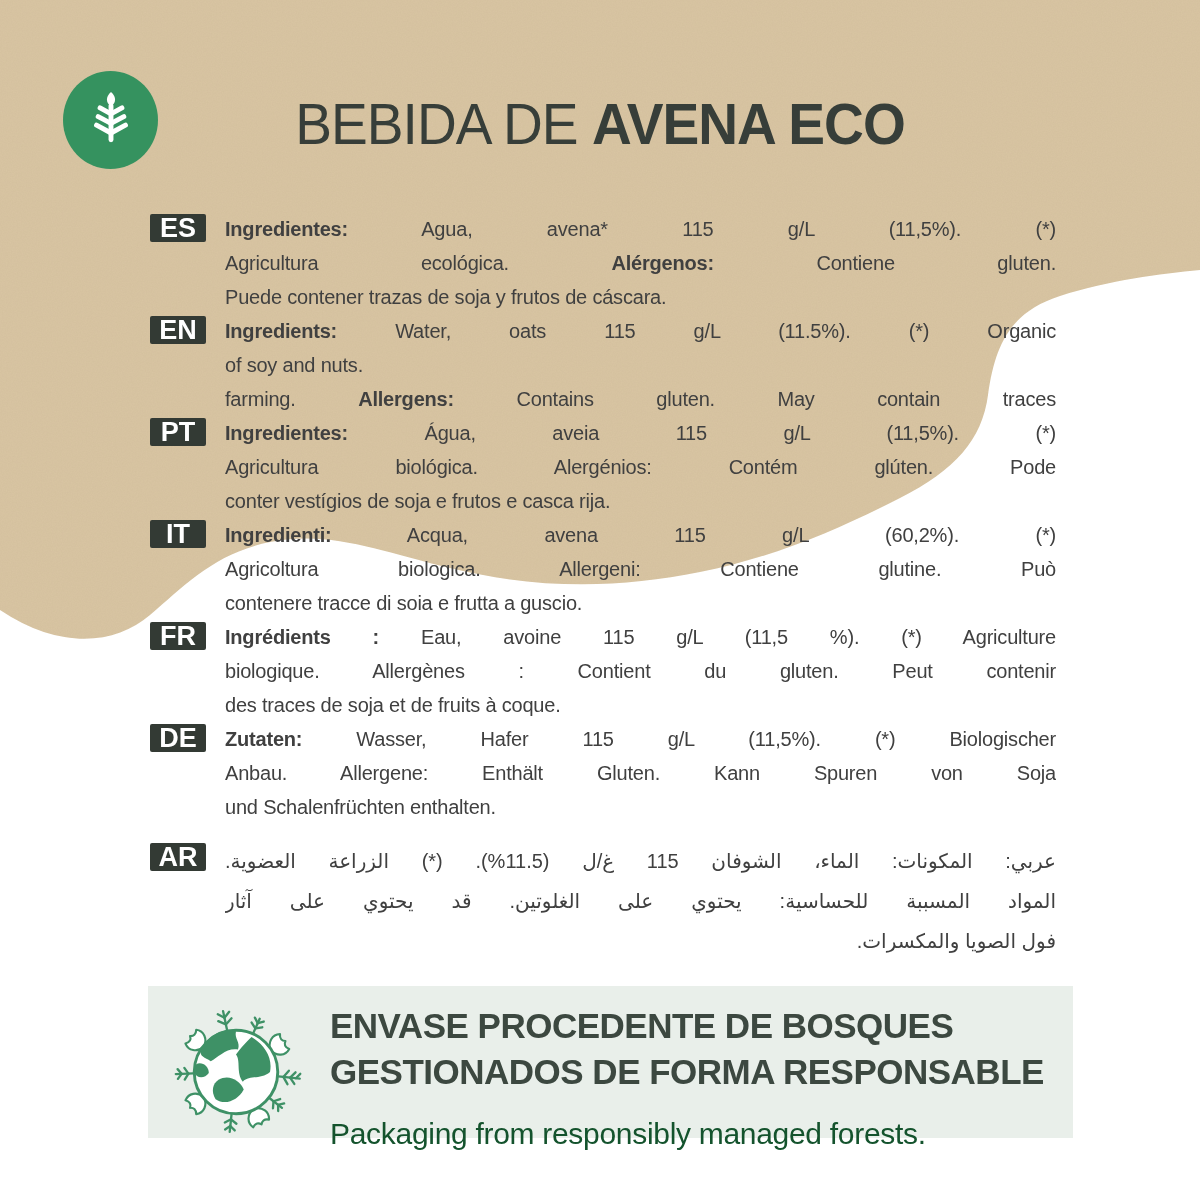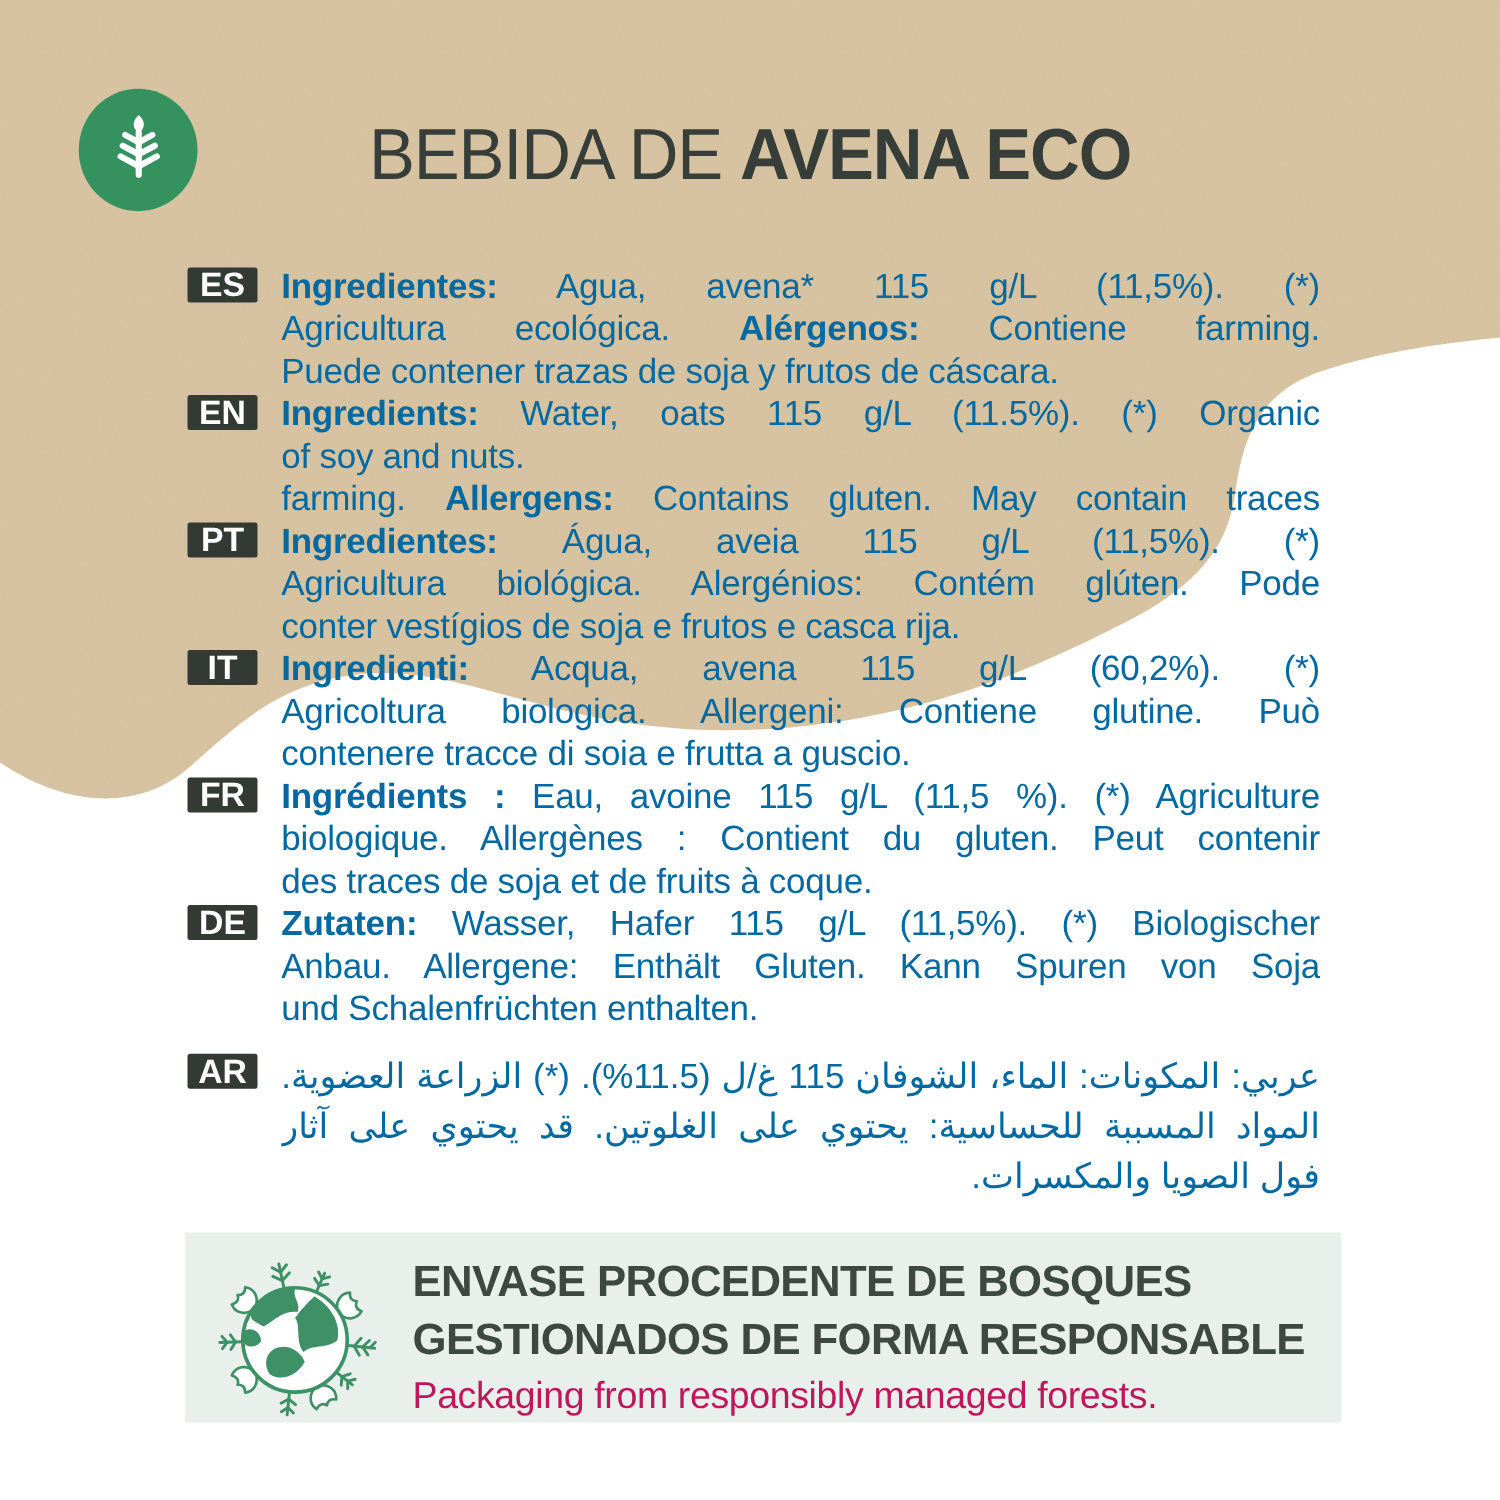--- a/index.html
+++ b/index.html
@@ -9,30 +9,30 @@
   .logo-circle{position:absolute;left:63px;top:71px;width:95px;height:98px;border-radius:50%;
        background:#35925f;display:flex;align-items:center;justify-content:center;z-index:2}
   .page-title{position:absolute;left:0;right:0;top:90px;text-align:center;z-index:2;
        font-size:58px;color:#373e39;letter-spacing:-1px;transform:scaleX(.95);white-space:nowrap}
   .page-title .bold{font-weight:bold}
   .langs{position:absolute;left:150px;top:212px;width:906px;z-index:2}
   .lang-row{display:flex;align-items:flex-start}
   .lang-row.ar{margin-top:17px}
   .lang-label{flex:0 0 56px;height:28px;background:#333a34;color:#ffffff;font-weight:bold;
        font-size:27px;display:flex;align-items:center;justify-content:center;border-radius:2px;margin-top:2px}
-  .lang-text{margin-left:19px;width:831px;font-size:28px;line-height:34px;color:#0369a1;letter-spacing:-.2px}
+  .lang-text{margin-left:19px;width:831px;font-size:20px;line-height:34px;color:#404040;letter-spacing:-.2px}
   .lang-row.ar .lang-text{direction:rtl;line-height:40px;letter-spacing:0}
   .ln{text-align:justify;text-align-last:justify;white-space:nowrap;overflow:hidden}
   .ln.last{text-align-last:auto}
   .lang-text .bold{font-weight:bold}
   .footer-box{position:absolute;left:148px;top:986px;width:925px;height:152px;background:#e9efea;z-index:2}
   .globe{position:absolute;left:20px;top:16px;width:136px;height:136px}
   .footer-text{position:absolute;left:182px;top:17px;white-space:nowrap}
   .f-line{font-size:35px;font-weight:bold;color:#3c4840;line-height:46px;letter-spacing:-.5px}
-  .f-sub{font-size:30px;color:#be185d;margin-top:5px;letter-spacing:-.3px}
+  .f-sub{font-size:30px;color:#14532d;margin-top:22px;letter-spacing:-.3px}
 </style>
 </head>
 <body>
 
 <svg class="wave" width="1200" height="700" viewBox="0 0 1200 700">
   <defs>
     <filter id="grain" x="0" y="0" width="1200" height="700" filterUnits="userSpaceOnUse">
       <feTurbulence type="fractalNoise" baseFrequency="0.8" numOctaves="2" stitchTiles="stitch" result="n"></feTurbulence>
       <feColorMatrix in="n" type="matrix" values="0 0 0 0 0.35  0 0 0 0 0.28  0 0 0 0 0.16  0 0 0 0.10 0" result="c"></feColorMatrix>
       <feComposite in="c" in2="SourceAlpha" operator="in"></feComposite>
@@ -75,21 +75,21 @@
   </span>
 </div>
 
 <div class="page-title"><span>BEBIDA DE </span><span class="bold">AVENA ECO</span></div>
 
 <div class="langs">
     <div class="lang-row">
       <div class="lang-label">ES</div>
       <div class="lang-text">
         <div class="ln"><span class="bold">Ingredientes:</span><span> Agua, avena* 115 g/L (11,5%). (*)</span></div>
-        <div class="ln"><span>Agricultura ecológica. </span><span class="bold">Alérgenos:</span><span> Contiene farming.</span></div>
+        <div class="ln"><span>Agricultura ecológica. </span><span class="bold">Alérgenos:</span><span> Contiene gluten.</span></div>
         <div class="ln last"><span>Puede contener trazas de soja y frutos de cáscara.</span></div>
       </div>
     </div>
     <div class="lang-row">
       <div class="lang-label">EN</div>
       <div class="lang-text">
         <div class="ln"><span class="bold">Ingredients:</span><span> Water, oats 115 g/L (11.5%). (*) Organic</span></div>
         <div class="ln last"><span>of soy and nuts.</span></div>
         <div class="ln"><span>farming. </span><span class="bold">Allergens:</span><span> Contains gluten. May contain traces</span></div>
       </div>

